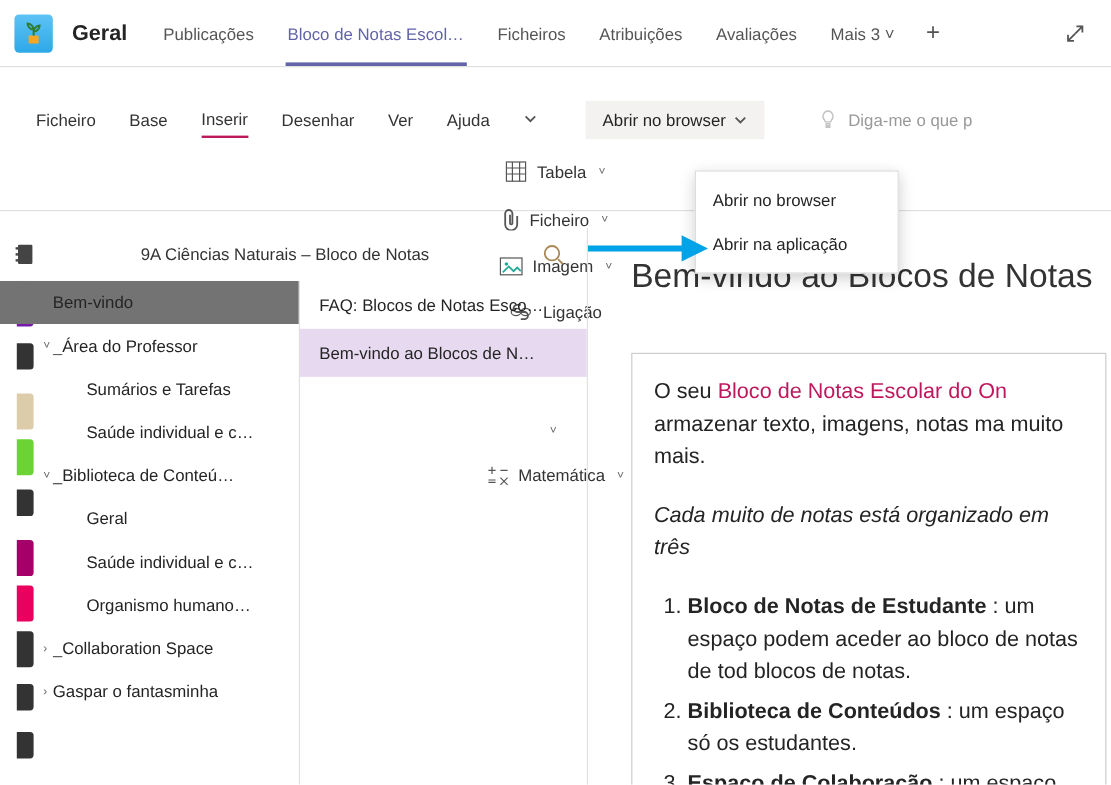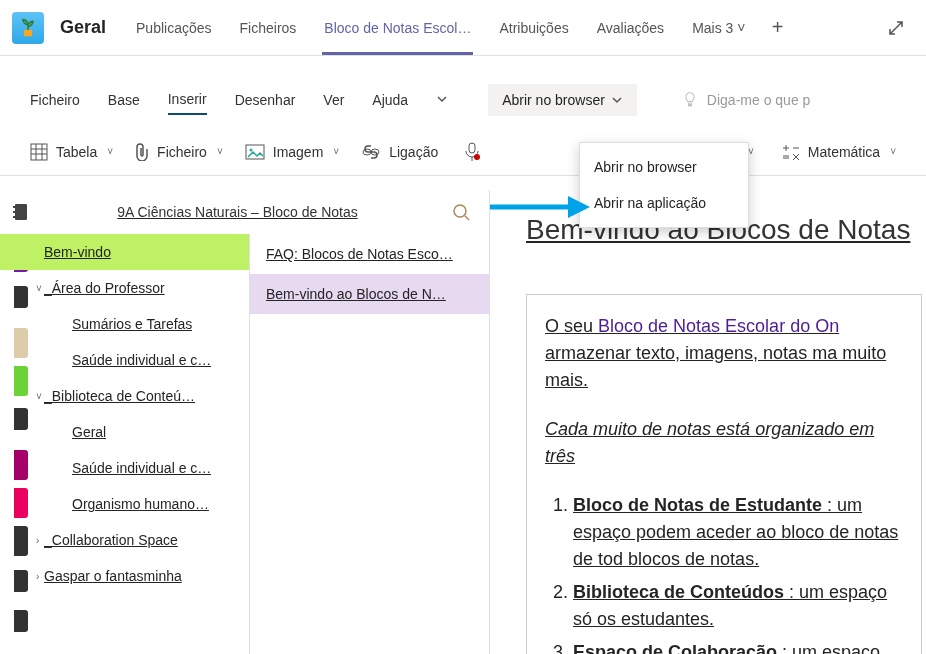--- a/index.html
+++ b/index.html
@@ -15,92 +15,92 @@
   .tab.active { color: #6264a7; }
   .tab.active::after { content: ""; position: absolute; left: 12px; right: 12px; bottom: 0; height: 3px; background: #6264a7; }
   .more-text { color: #555; display: flex; align-items: center; gap: 4px; padding: 0 14px; height: 100%; cursor: pointer; }
   .plus-btn { width: 36px; height: 36px; display: flex; align-items: center; justify-content: center; font-size: 20px; color: #555; cursor: pointer; }
   .topbar-spacer { flex: 1; }
   .expand-btn { width: 36px; height: 36px; display: flex; align-items: center; justify-content: center; color: #555; cursor: pointer; }
 
   
   .ribbon-row { display: flex; align-items: center; padding: 0 30px; gap: 28px; height: 56px; position: relative; }
   .ribbon-tab { padding: 6px 0; cursor: pointer; color: #333; position: relative; }
-  .ribbon-tab.active { border-bottom: 2px solid #0c4a6e; color: #333; }
+  .ribbon-tab.active { border-bottom: 2px solid #be185d; color: #333; }
   .ribbon-more-chevron { cursor: pointer; }
 
   .open-browser-btn { margin-left: 12px; background: #f3f2f1; padding: 8px 14px; display: flex; align-items: center; gap: 6px; cursor: pointer; position: relative; }
   .tellme { display: flex; align-items: center; gap: 8px; color: #999; margin-left: 16px; }
   .tellme svg { opacity: 0.5; }
 
   
-  .toolbar { display: flex; align-items: center; padding: 6px 30px; gap: 22px; height: 48px; border-bottom: 1px solid #e0e0e0; }
+  .toolbar { display: flex; align-items: center; padding: 6px 30px; gap: 22px; height: 48px; border-bottom: 1px solid #e0e0e0; flex-direction: column; }
   .tb-group { display: flex; align-items: center; gap: 8px; color: #333; cursor: pointer; }
   .tb-group svg { flex-shrink: 0; }
   .chev { font-size: 10px; color: #666; margin-left: 2px; }
   .toolbar-spacer { flex: 1; }
 
   
   .dropdown { position: absolute; top: 142px; left: 579px; width: 170px; background: #fff; box-shadow: 0 4px 12px rgba(0,0,0,0.2); border: 1px solid #ddd; z-index: 100; padding: 6px 0; }
   .dropdown-item { padding: 10px 14px; cursor: pointer; }
 
   
   .arrow-overlay { position: absolute; top: 192px; left: 490px; z-index: 200; }
 
   
-  .content-area { position: absolute; top: 190px; left: 0; right: 0; bottom: 0; display: flex; text-decoration: underline; }
+  .content-area { position: absolute; top: 190px; left: 0; right: 0; bottom: 0; display: flex; }
 
   
   .notebook-panel { width: 490px; display: flex; flex-direction: column; border-right: 1px solid #e0e0e0; }
   .notebook-header { display: flex; align-items: center; padding: 8px 12px; gap: 12px; height: 44px; }
   .notebook-icon { width: 18px; height: 18px; }
   .notebook-title { flex: 1; text-align: center; color: #333; }
   .search-btn { width: 32px; height: 32px; display: flex; align-items: center; justify-content: center; cursor: pointer; }
 
   .notebook-body { flex: 1; display: flex; overflow: hidden; }
   .section-list { width: 250px; border-right: 1px solid #e0e0e0; overflow-y: auto; position: relative; }
   .color-strip { position: absolute; left: 0; top: 0; bottom: 0; width: 32px; pointer-events: none; }
   .color-tab { position: absolute; left: 14px; width: 14px; border-radius: 0 3px 3px 0; }
   .section-item { display: flex; align-items: center; padding: 10px 12px 10px 44px; cursor: pointer; position: relative; gap: 6px; }
   .section-item.level-2 { padding-left: 72px; }
-  .section-item.selected { background: #bef264; }
+  .section-item.selected { background: #737373; }
   .section-item .caret { position: absolute; left: 36px; width: 10px; font-size: 10px; color: #666; }
   .section-text { white-space: nowrap; overflow: hidden; text-overflow: ellipsis; }
 
   .page-list { flex: 1; overflow-y: auto; }
   .page-item { padding: 12px 16px; cursor: pointer; white-space: nowrap; overflow: hidden; text-overflow: ellipsis; }
   .page-item.selected { background: #e6d9f0; }
 
   
   .doc-canvas { flex: 1; padding: 24px 4px 24px 36px; overflow: hidden; }
   .doc-title { font-size: 28px; color: #333; margin-bottom: 48px; }
   .doc-box { border: 1px solid #ccc; padding: 18px; font-size: 18px; line-height: 1.5; }
   .doc-box .para { margin-bottom: 22px; }
-  .doc-box .link { color: #4c1d95; }
+  .doc-box .link { color: #be185d; }
   .doc-box .italic { font-style: italic; }
   .doc-box ol { padding-left: 28px; }
   .doc-box li { margin-bottom: 6px; }
   .doc-box li .bold { font-weight: 700; }
 
 </style>
 </head>
 <body>
 
 <div class="topbar">
   <div class="topbar-logo">
     <svg viewBox="0 0 24 24">
         <rect x="7" y="14" width="10" height="8" rx="1" fill="#f5a623"></rect>
         <path d="M12 14 V6 M12 8 C8 8 6 4 6 2 C10 2 12 6 12 8 M12 10 C16 10 18 6 18 4 C14 4 12 8 12 10" stroke="#2e7d32" stroke-width="2" fill="none"></path>
       </svg>
   </div>
   <div class="topbar-title">Geral</div>
   <div class="tabbar">
     <div class="tab">Publicações</div>
+    <div class="tab active">Bloco de Notas Escol…</div>
     <div class="tab">Ficheiros</div>
-    <div class="tab active">Bloco de Notas Escol…</div>
     <div class="tab">Atribuições</div>
     <div class="tab">Avaliações</div>
     <div class="more-text">
       <span>Mais 3</span>
       <span>˅</span>
     </div>
     <div class="plus-btn">
       <span>+</span>
     </div>
   </div>

